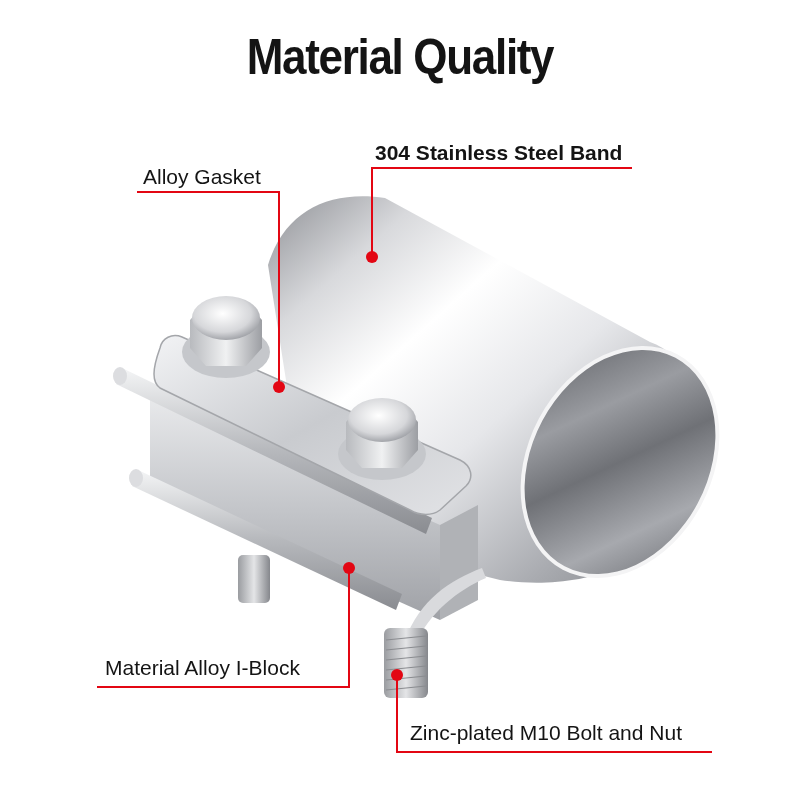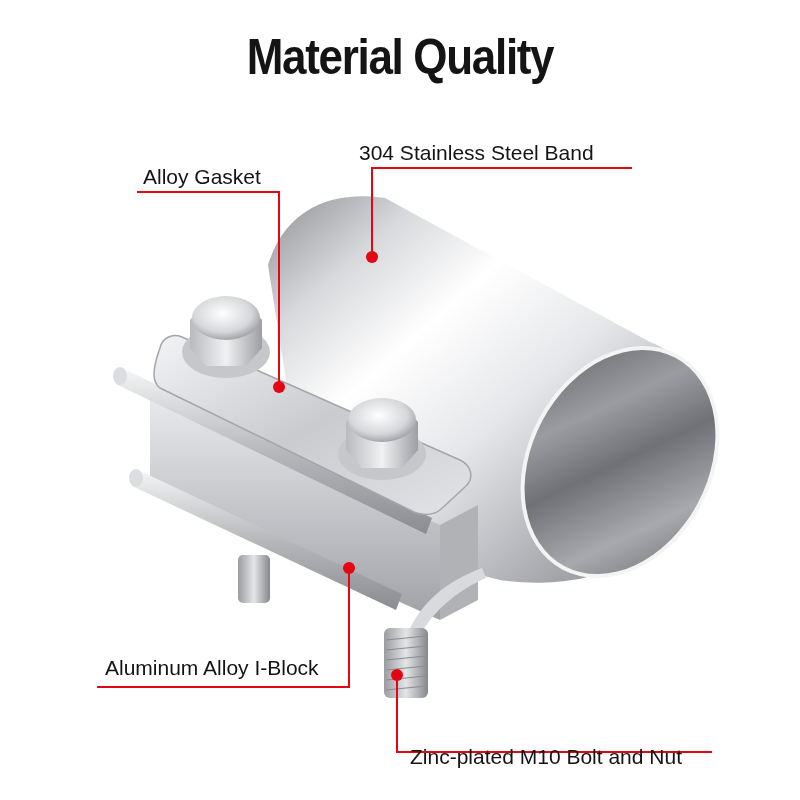--- a/index.html
+++ b/index.html
@@ -119,16 +119,16 @@
     <polyline points="712,752 397,752 397,675"></polyline>
   </g>
   <g fill="#e30613">
     <circle cx="372" cy="257" r="6"></circle>
     <circle cx="279" cy="387" r="6"></circle>
     <circle cx="349" cy="568" r="6"></circle>
     <circle cx="397" cy="675" r="6"></circle>
   </g>
 </svg>
 
-<div class="label" style="left:359px; top:141px;">304 Stainless Steel Band</div>
+<div class="label" style="left:375px; top:141px;font-weight:bold;">304 Stainless Steel Band</div>
 <div class="label" style="left:143px; top:165px;">Alloy Gasket</div>
-<div class="label" style="left:105px; top:656px;">Aluminum Alloy I-Block</div>
-<div class="label" style="left:410px; top:721px;margin-top:24px;">Zinc-plated M10 Bolt and Nut</div>
+<div class="label" style="left:105px; top:656px;">Material Alloy I-Block</div>
+<div class="label" style="left:410px; top:721px;">Zinc-plated M10 Bolt and Nut</div>
 
 </body></html>

